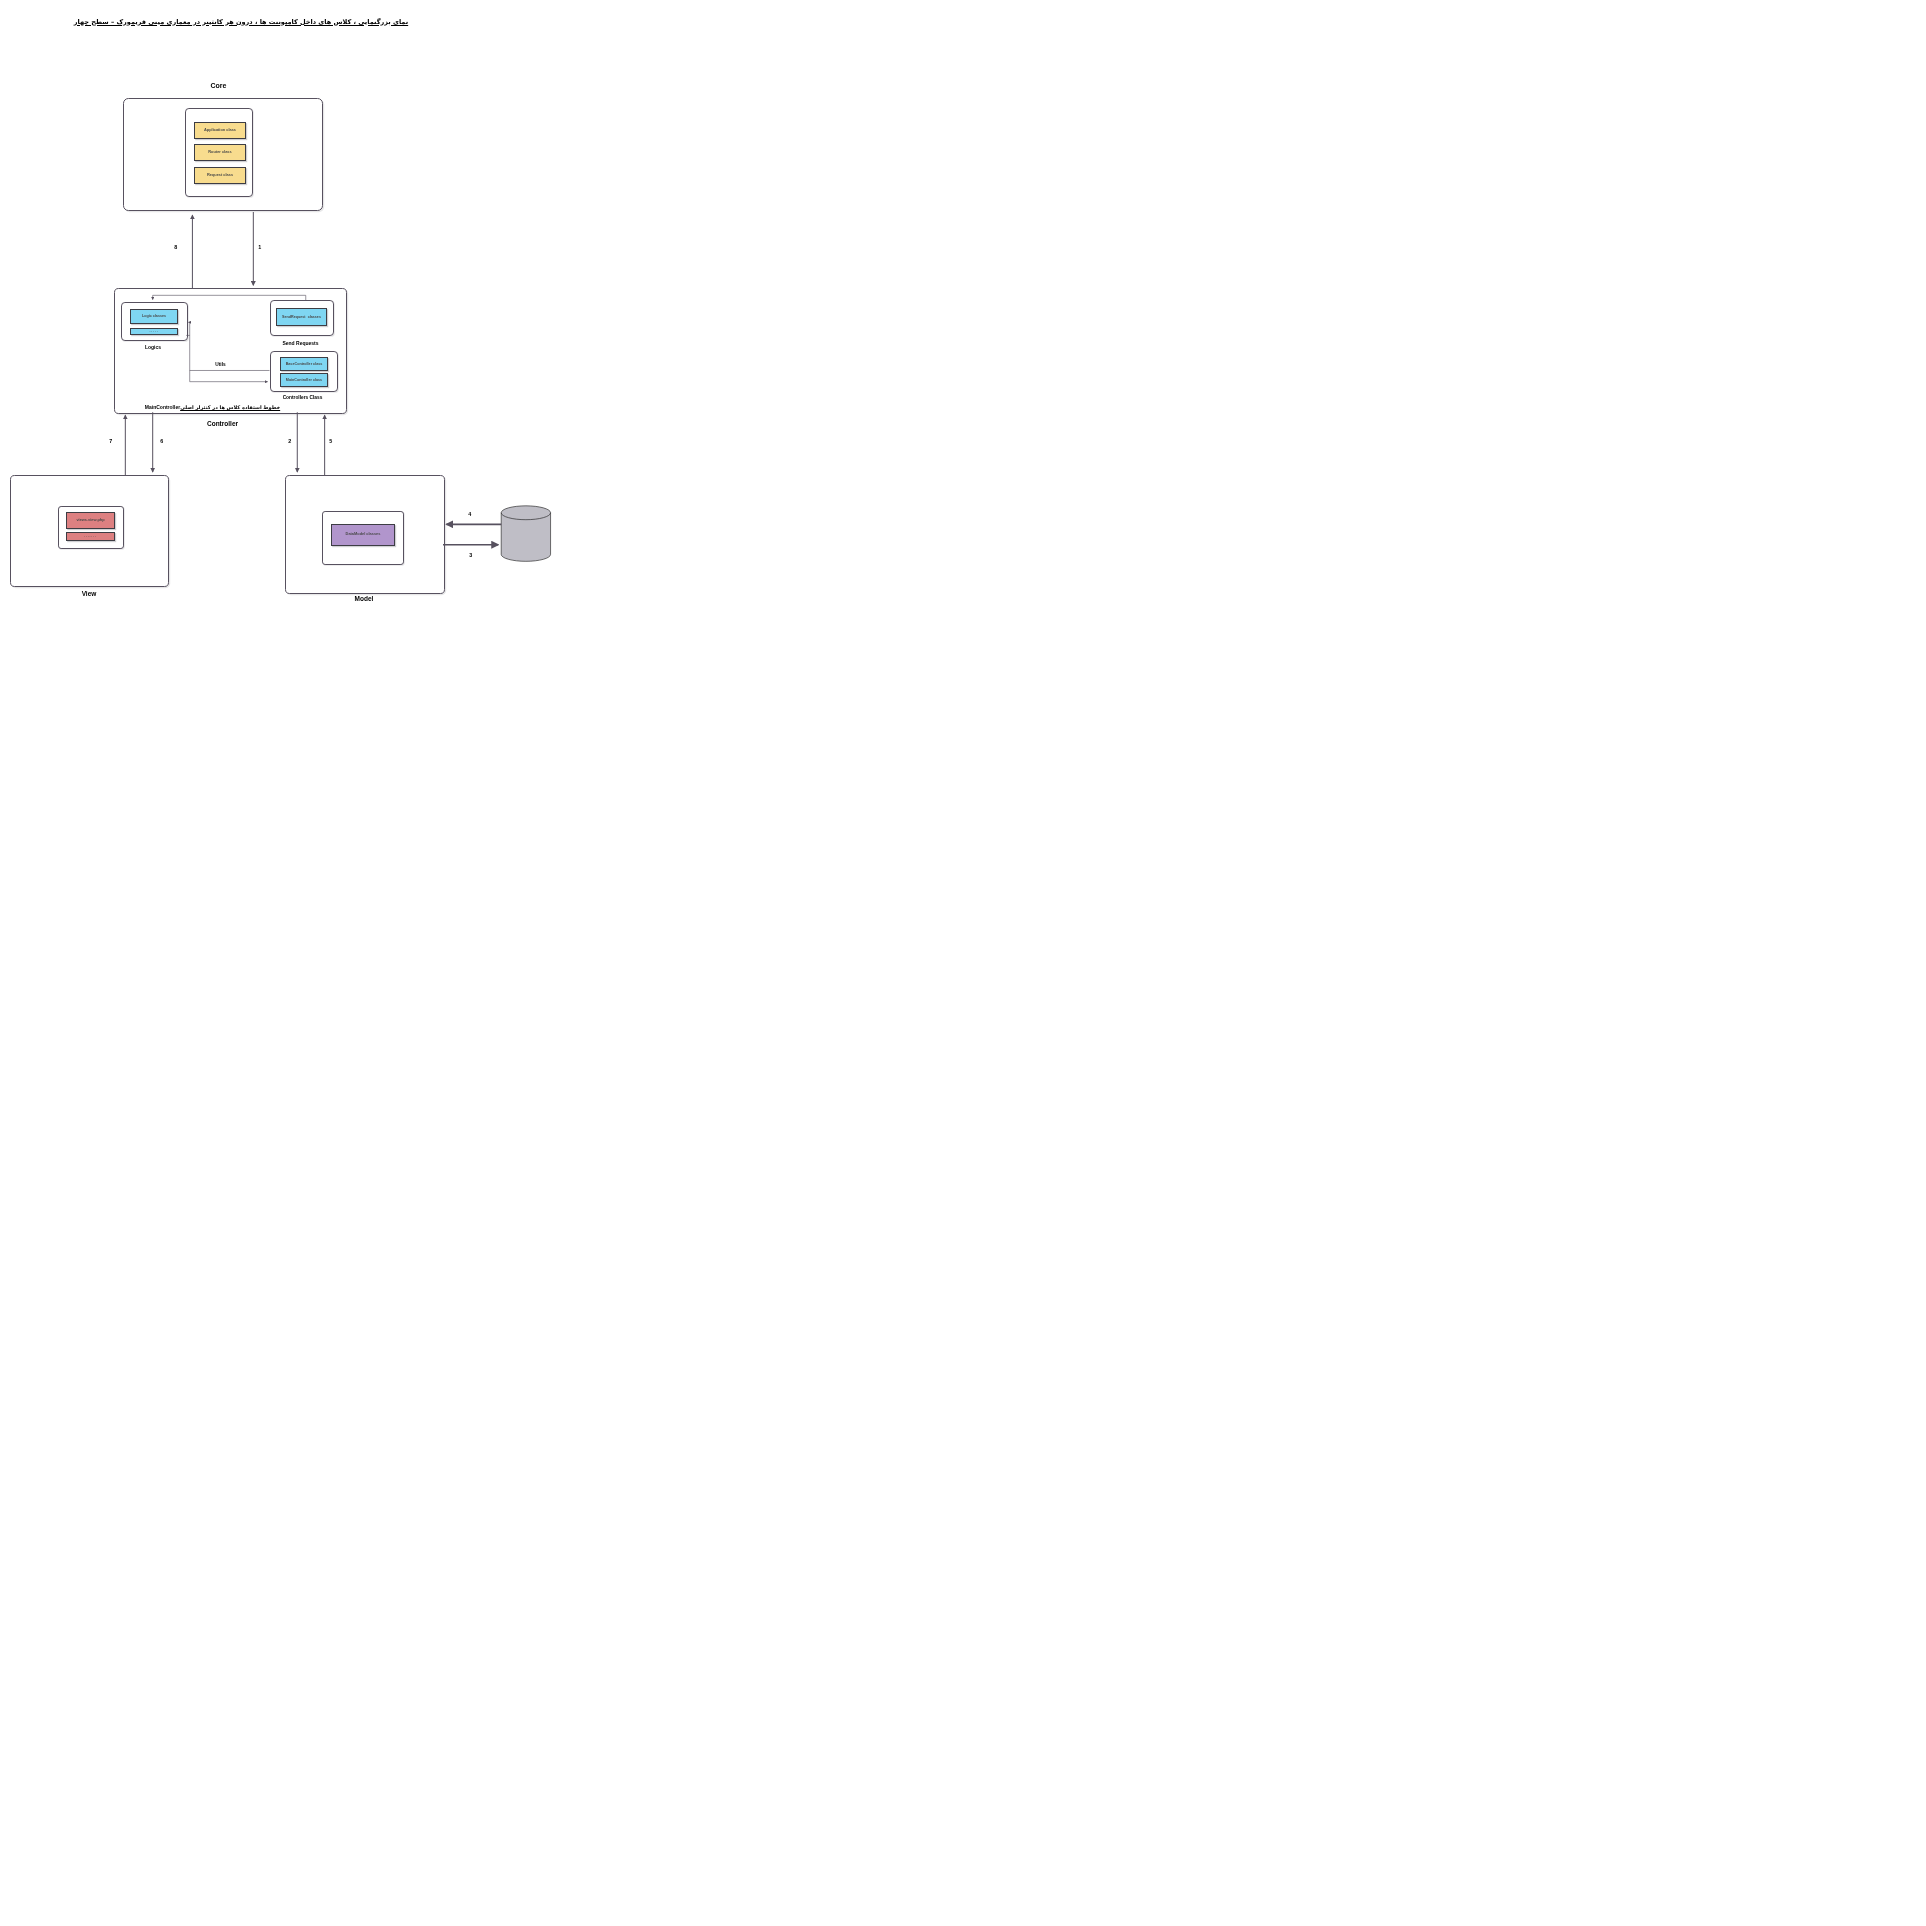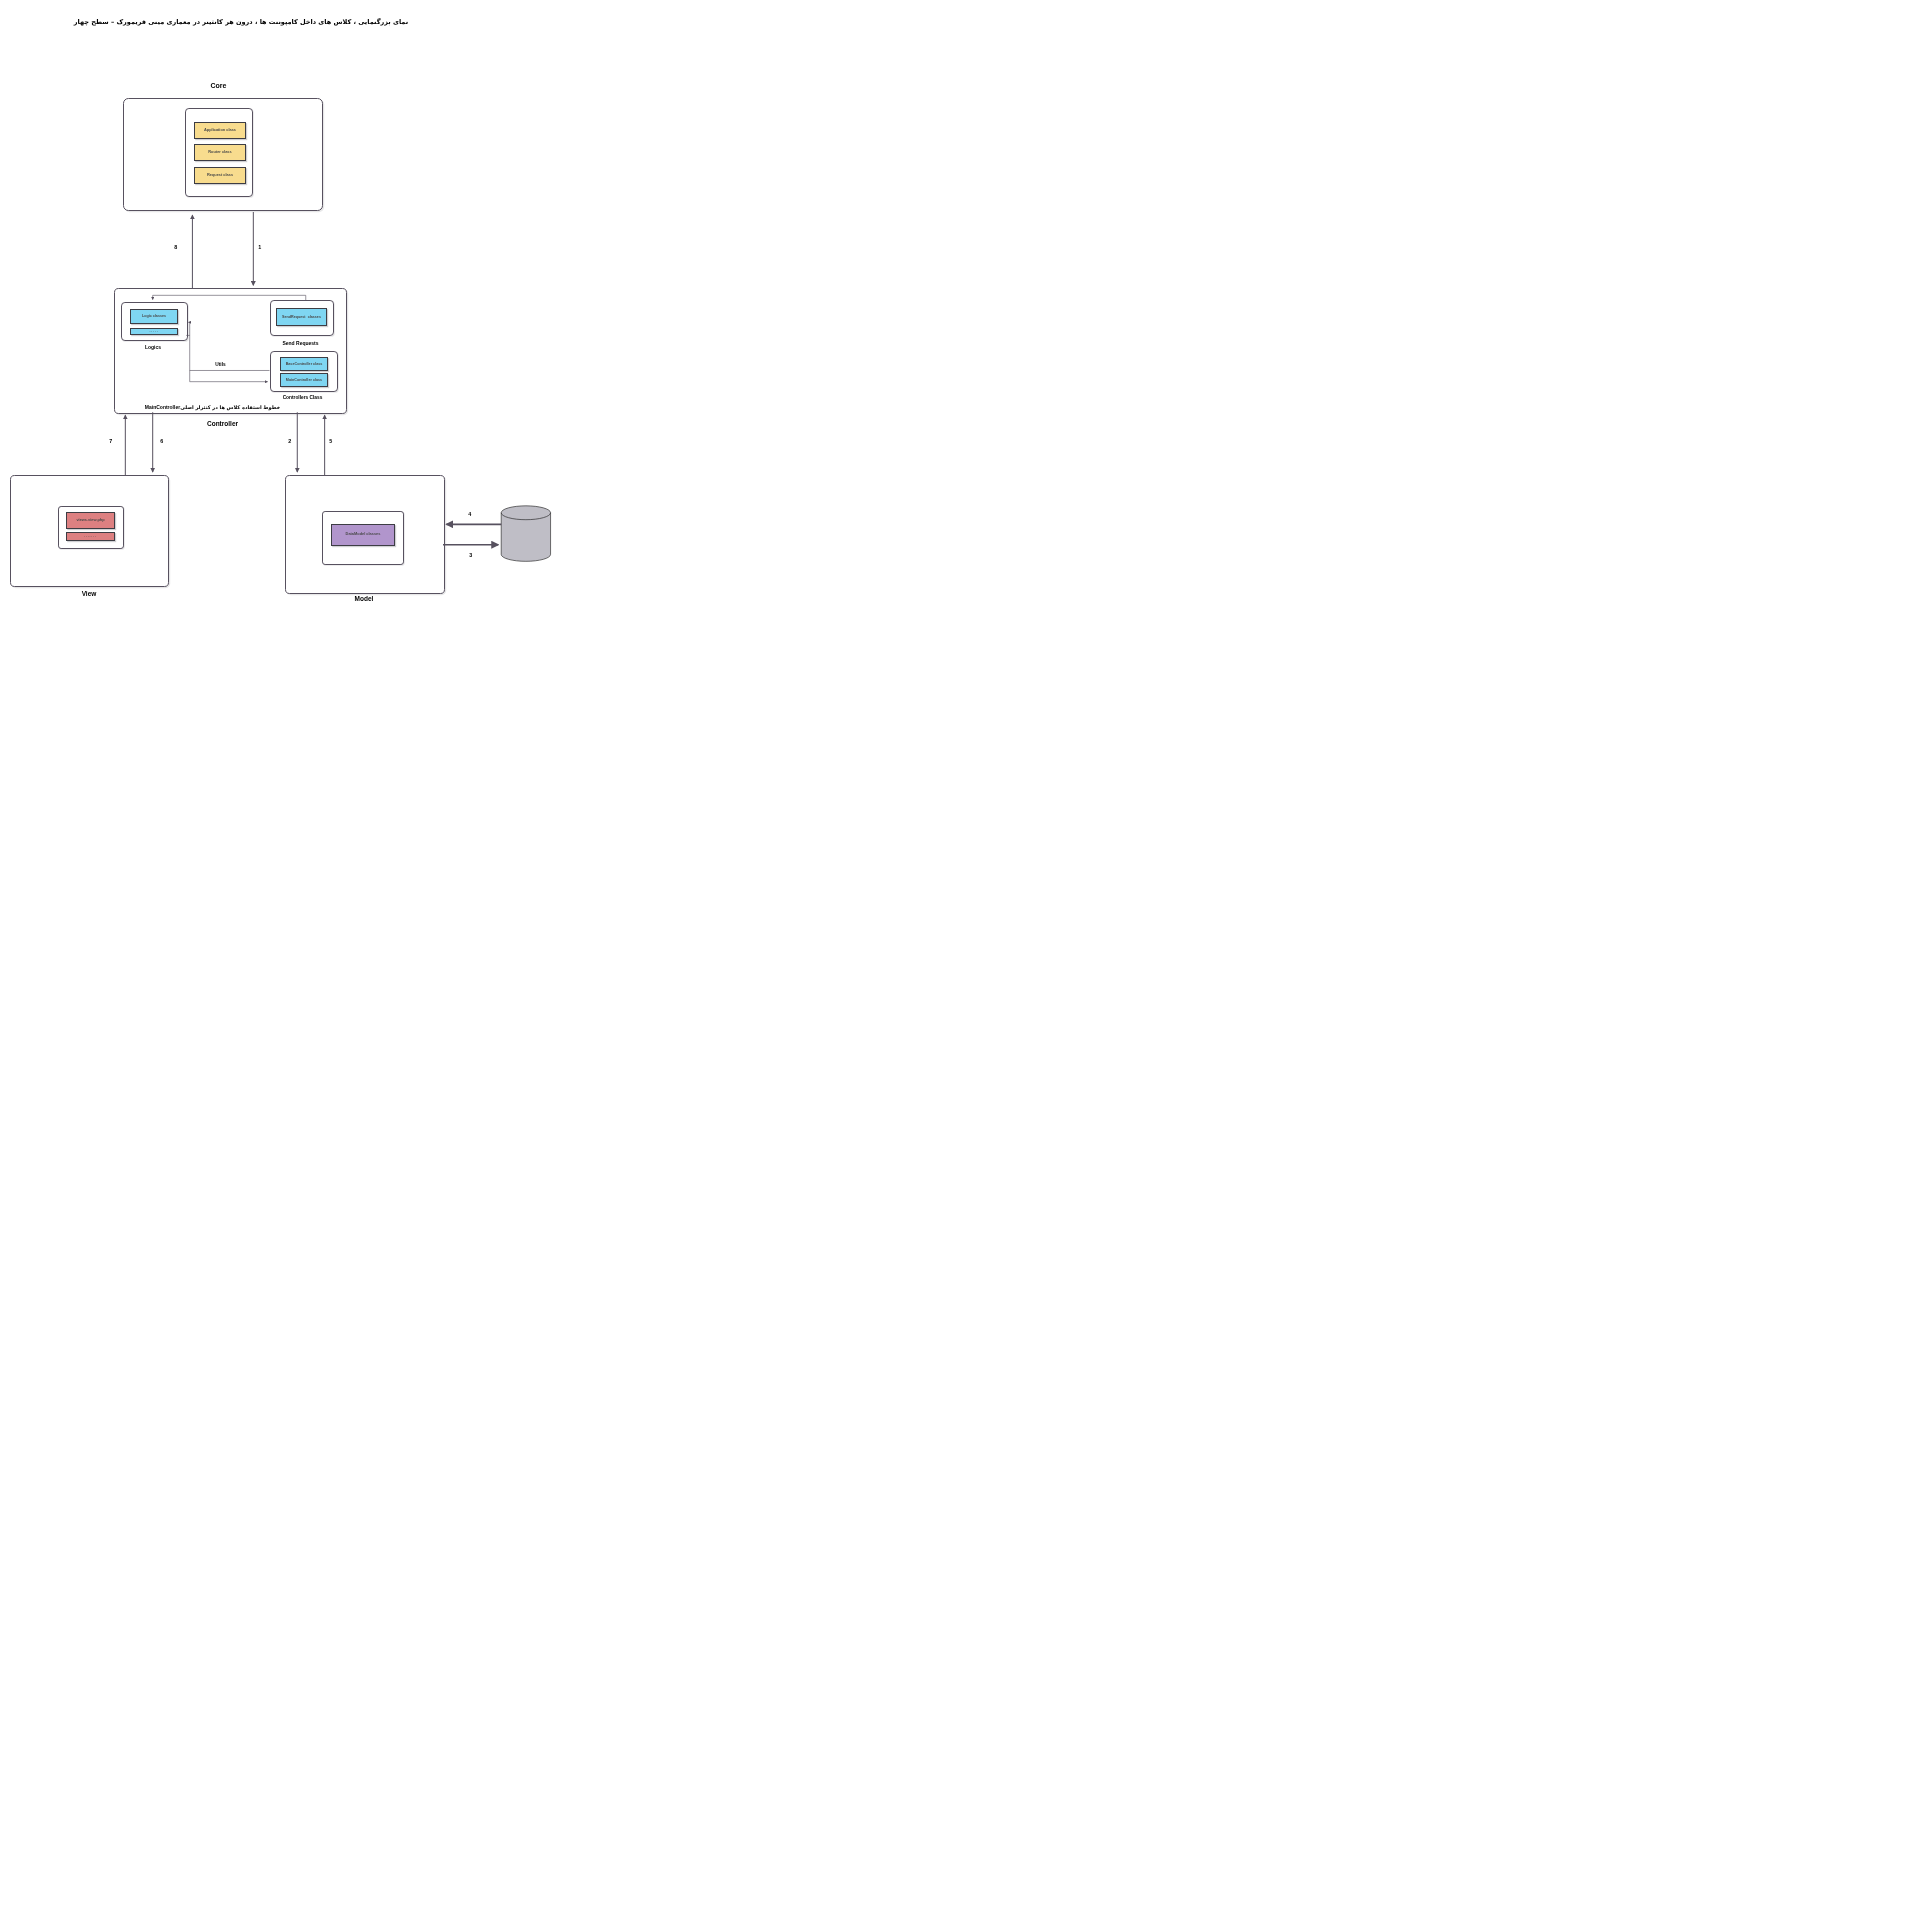--- a/index.html
+++ b/index.html
@@ -2,21 +2,21 @@
 <html style="font-size:6.2px"><head>
 <meta charset="utf-8">
 <style>
   html,body{margin:0;padding:0;background:#ffffff;}
   body{
     width:561px;height:613px;position:relative;overflow:hidden;
     font-family:"Liberation Sans",sans-serif;color:#000;
   }
   .abs{position:absolute;}
   .center{display:flex;align-items:center;justify-content:center;text-align:center;}
-  .fa{font-family:"DejaVu Sans",sans-serif;}
+  .fa{font-family:"DejaVu Sans",sans-serif;text-decoration:underline;}
 
   .page-title{
     left:58px;top:13px;width:366px;height:17px;
     font-size:6.5px;font-weight:bold;
   }
 
   .container{
     background:#ffffff;border:0.8px solid #57515f;border-radius:5.4px;
     box-shadow:1.2px 1.2px 0 rgba(120,120,130,0.18);
   }

